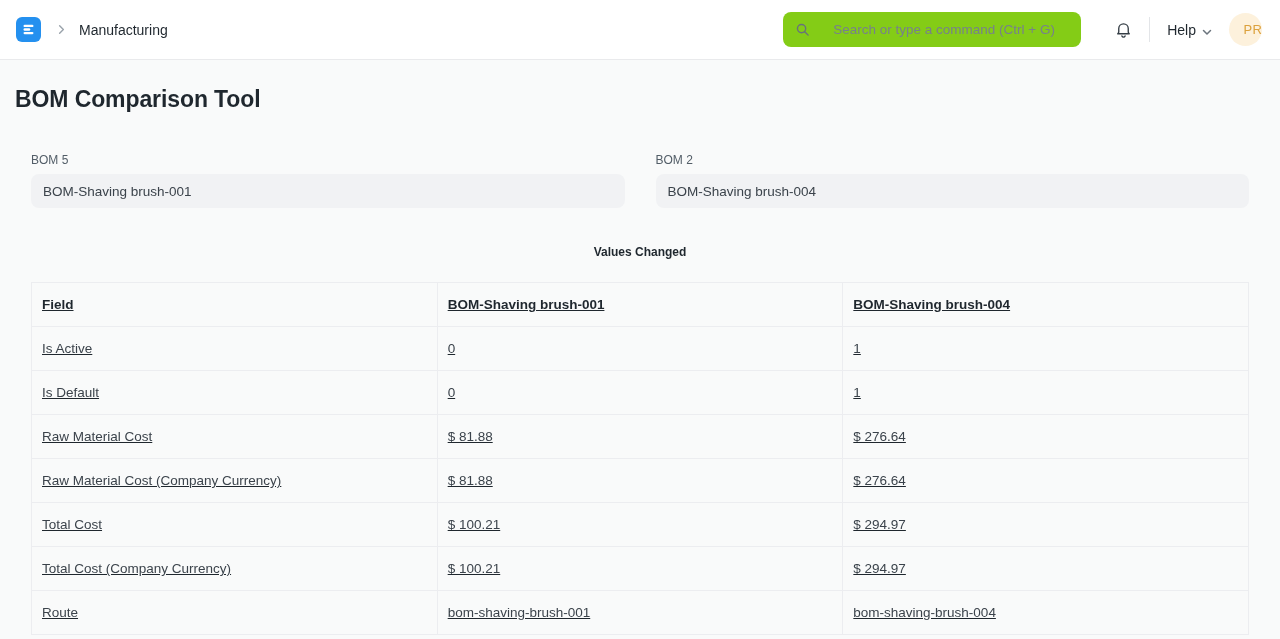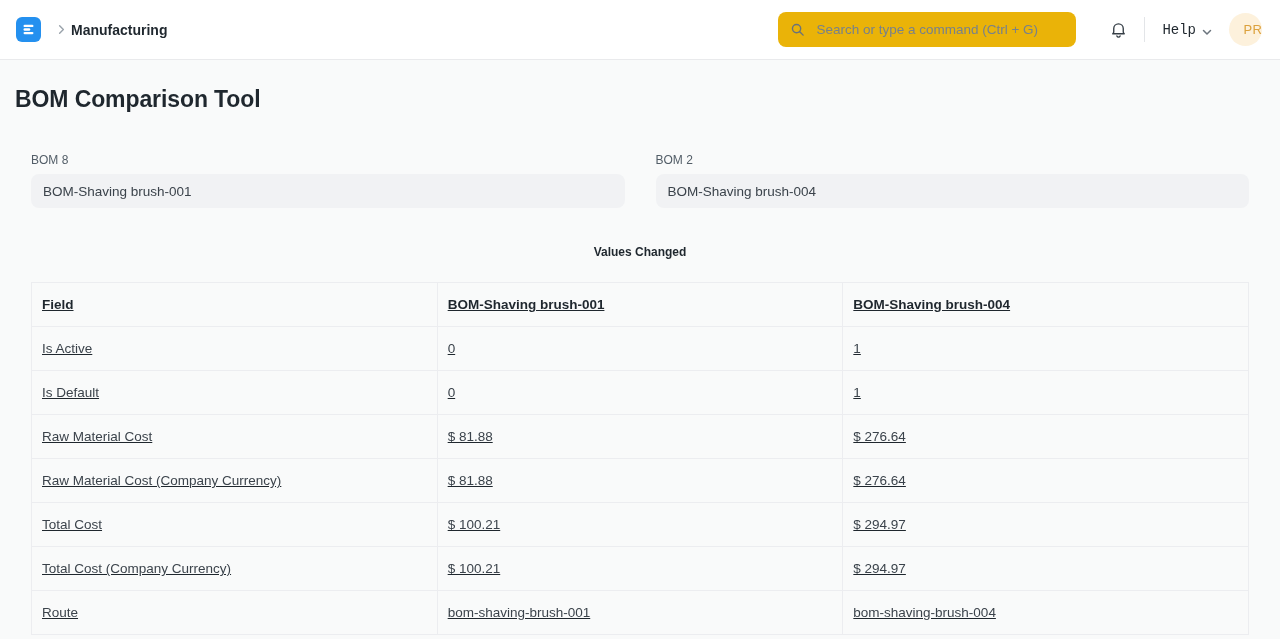--- a/index.html
+++ b/index.html
@@ -22,46 +22,46 @@
   .logo {
     width: 25px; height: 25px; border-radius: 6px;
     background: var(--brand-blue, #2490ef);
     display: flex; align-items: center; justify-content: center;
     cursor: pointer; flex: 0 0 auto;
   }
   .logo svg { width: 17px; height: 17px; display: block; }
   .crumb-sep { margin-left: 13px; color: #9aa3ab; display: flex; align-items: center; }
   .crumb-sep svg { width: 15px; height: 15px; }
   .breadcrumb {
-    margin-left: 2px; font-size: 14px; font-weight: 700; color: #1f272e;
+    margin-left: 10px; font-size: 14px; font-weight: 400; color: #1f272e;
     cursor: pointer;
   }
   .nav-right { margin-left: auto; display: flex; align-items: center; }
   .searchbox {
-    width: 298px; height: 35px; background: #eab308; border-radius: 8px;
-    display: flex; align-items: center; padding: 0 12px; gap: 9px;
+    width: 298px; height: 35px; background: #84cc16; border-radius: 8px;
+    display: flex; align-items: center; padding: 0 12px; gap: 21px;
     color: #77818c;
   }
   .searchbox svg { width: 15px; height: 15px; flex: 0 0 auto; color: #68727c; }
   .searchbox input {
     border: none; outline: none; background: transparent; width: 100%;
     font-family: "Liberation Sans", sans-serif;
     font-size: 13.5px; color: #3b434b;
   }
   .searchbox input::placeholder { color: #77818c; opacity: 1; }
   .bell-btn {
     margin-left: 33px; background: none; border: none; padding: 0;
     color: #343d45; cursor: pointer; display: flex; align-items: center;
   }
   .bell-btn svg { width: 19px; height: 19px; }
   .nav-divider { width: 1px; height: 25px; background: #e3e5e8; margin: 0 17px 0 16px; }
   .help-btn {
     background: none; border: none; padding: 0; cursor: pointer;
     display: flex; align-items: flex-end; gap: 5px;
-    font-family: Liberation Mono, monospace;
+    font-family: Liberation Sans, sans-serif;
     font-size: 14px; color: #1f272e;
   }
   .help-btn svg { width: 12px; height: 12px; color: #6b747d; margin-top: 2px; }
   .avatar {
     width: 33px; height: 33px; border-radius: 50%;
     background: var(--avatar-bg, #fdf1dc);
     color: var(--avatar-text, #dca13d);
     display: flex; align-items: center; justify-content: flex-end;
     font-size: 13px; font-weight: 500; letter-spacing: 0.2px;
     margin-left: 16px; cursor: pointer; user-select: none;
@@ -146,21 +146,21 @@
     </div>
   </div>
 </header>
 
 <main class="container">
   <h1 class="page-title">BOM Comparison Tool</h1>
 
   <div class="form-area">
     <div class="fields-row">
       <div class="field">
-        <div class="field-label">BOM 8</div>
+        <div class="field-label">BOM 5</div>
         <div class="field-input">BOM-Shaving brush-001</div>
       </div>
       <div class="field">
         <div class="field-label">BOM 2</div>
         <div class="field-input">BOM-Shaving brush-004</div>
       </div>
     </div>
 
     <h2 class="section-title">Values Changed</h2>
 

